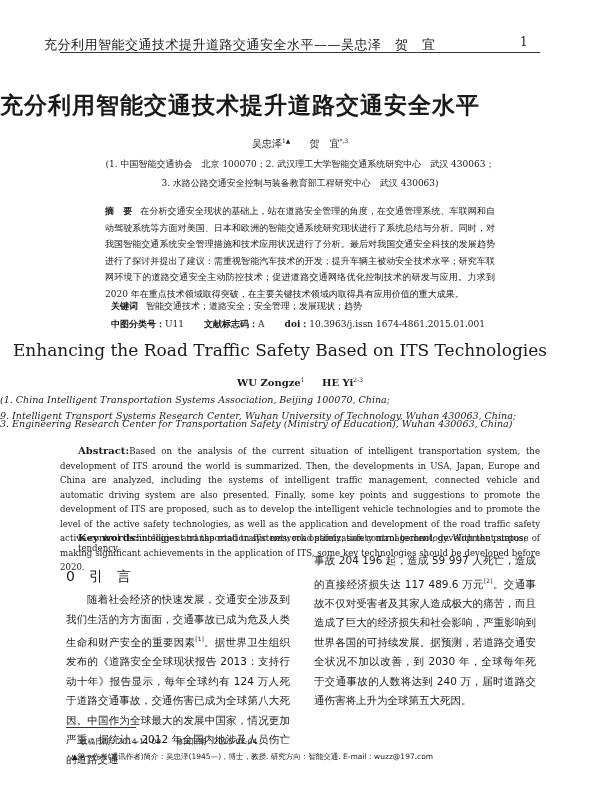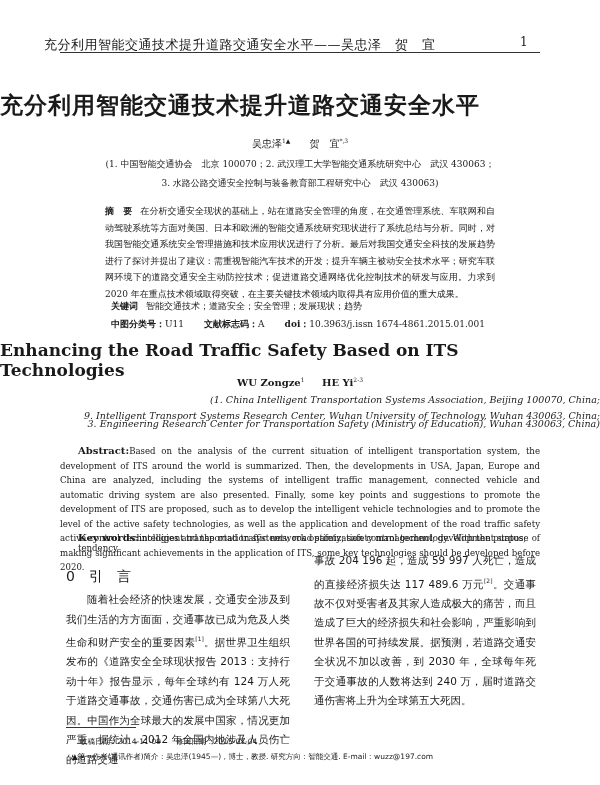--- a/index.html
+++ b/index.html
@@ -10,24 +10,24 @@
   .page-num { left: 520px; top: 35px; font-size: 12px; }
   .header-rule { left: 60px; top: 52px; width: 480px; height: 1px; background: #333; }
   .zh-title { left: 0; top: 90px; width: 600px; text-align: left; font-size: 23px; font-weight: bold;
               font-family: "DejaVu Sans", sans-serif; letter-spacing: 1px; }
   .zh-authors { left: 0; top: 137px; width: 600px; text-align: center; font-size: 10px; }
   .zh-authors sup { font-size: 6px; }
   .zh-aff { left: 0; width: 600px; text-align: center; font-size: 9px; }
   .zh-abstract { left: 105px; top: 203px; width: 390px; font-size: 9px; line-height: 16.5px; text-align: justify; }
   .zh-label { font-weight: bold; margin-right: 8px; }
   .zh-meta { left: 111px; font-size: 9px; }
-  .en-title { left: 0; top: 340px; width: 560px; text-align: left; font-size: 17px; font-weight: bold; }
+  .en-title { left: 0; top: 340px; width: 560px; text-align: center; font-size: 17px; font-weight: normal; }
   .en-authors { left: 0; top: 376px; width: 600px; text-align: center; font-size: 10px; font-weight: bold; }
   .en-authors sup { font-size: 6px; font-weight: normal; }
-  .en-aff { left: 0; width: 600px; text-align: right; font-size: 9.5px; font-style: italic; }
+  .en-aff { left: 0; width: 600px; text-align: left; font-size: 9.5px; font-style: italic; }
   .en-abstract { left: 60px; top: 436px; width: 480px; font-size: 8.6px; line-height: 14.5px; text-align: justify; text-indent: 18px; }
   .en-label { font-weight: bold; font-size: 10px; }
   .en-keywords { left: 78px; top: 523px; width: 470px; font-size: 8.6px; }
   .section-heading { left: 66px; top: 568px; font-size: 14px; font-family: "DejaVu Sans", sans-serif; word-spacing: 8px; }
   .col { font-size: 10.5px; line-height: 19.5px; text-align: justify; font-family: "DejaVu Sans", sans-serif; }
   .col-left { left: 66px; top: 590px; width: 224px; }
   .col-right { left: 314px; top: 551px; width: 222px; }
   .col p { margin: 0; text-indent: 2em; }
   .col p.cont { text-indent: 0; }
   .col sup { font-size: 6px; }

